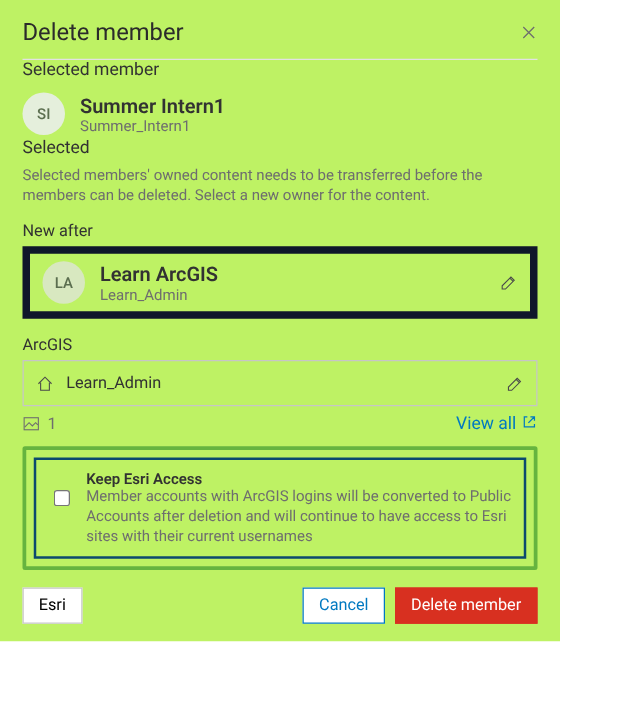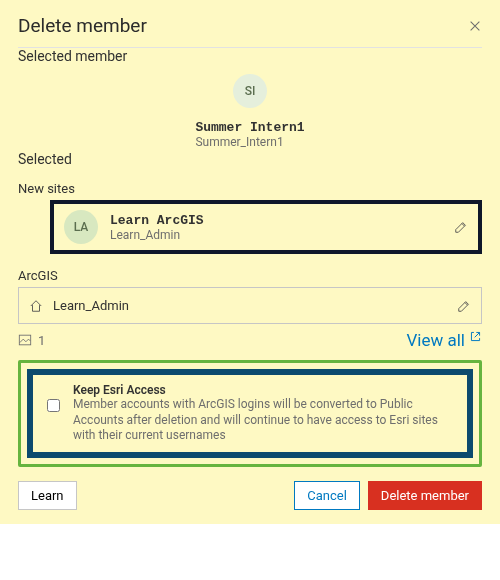--- a/index.html
+++ b/index.html
@@ -6,22 +6,22 @@
   html, body { margin:0; padding:0; }
   body {
     font-family: "Segoe UI", -apple-system, BlinkMacSystemFont, Roboto, Helvetica, Arial, sans-serif;
     font-size: 13px;
     color: #323232;
     background: #fff;
     width: 500px;
     height: 580px;
   }
   .dialog {
-    width: 500px;
-    background: #fef9c3;
+    width: 448px;
+    background: #bef264;
     padding: 14px 18px 14px 18px;
     position: relative;
   }
   .header {
     display: flex;
     align-items: center;
     justify-content: space-between;
     padding-bottom: 10px;
     border-bottom: 1px solid #e2e2e2;
   }
@@ -47,48 +47,46 @@
     margin-bottom: 4px;
   }
   .desc {
     font-size: 12px;
     color: #6e6e6e;
     line-height: 1.35;
     margin-bottom: 4px;
   }
   .member-row {
     display: flex;
-    align-items: center;
+    align-items: flex-end;
     gap: 12px;
     padding: 4px 0 2px 0;
-    flex-direction: column;
   }
   .avatar {
     width: 34px; height: 34px;
     border-radius: 50%;
     display: flex;
     align-items: center;
     justify-content: center;
     font-size: 12px;
     font-weight: 500;
     color: #6e7a6e;
     flex-shrink: 0;
   }
   .avatar.green { background: #e5efdc; color:#5b6e4f; }
   .avatar.lime  { background: #d8e8c0; color:#5b6e4f; }
   .name-block { display:flex; flex-direction:column; }
-  .name { font-size: 13px; font-weight: 600; color:#323232;font-family:Liberation Mono, monospace; }
+  .name { font-size: 16px; font-weight: 600; color:#323232; }
   .username { font-size: 12px; color:#6e6e6e; }
   .field-box {
-    border: 4px solid #0f172a;
+    border: 6px solid #0f172a;
     display: flex;
     align-items: center;
     padding: 6px 10px;
     gap: 12px;
-    margin-left: 32px;
   }
   .field-box .grow { flex:1; }
   .edit-icon {
     width: 14px; height: 14px;
     color: #4a4a4a;
     cursor: pointer;
     flex-shrink: 0;
   }
   .folder-box {
     border: 1px solid #c6c6c6;
@@ -106,35 +104,35 @@
   .content-row {
     display:flex;
     align-items:center;
     justify-content:space-between;
     margin-top:6px;
   }
   .count-block { display:flex; align-items:center; gap:6px; color:#6e6e6e; font-size:13px; }
   .img-icon { width:14px; height:14px; color:#6e6e6e; }
   .view-all {
     color:#0079c1;
-    font-size:17px;
+    font-size:14px;
     display:flex;
     align-items:flex-start;
     gap:4px;
     cursor:pointer;
   }
   .launch-icon { width:13px; height:13px; color:#0079c1; }
   .highlight-box {
     border: 3px solid #66b43f;
     border-radius: 2px;
     padding: 6px;
     margin-top: 10px;
   }
   .keep-box {
-    border: 6px solid #0c4a6e;
+    border: 2px solid #0c4a6e;
     padding: 8px 10px;
     display:flex;
     gap:10px;
     align-items:flex-start;
   }
   .keep-box input[type=checkbox] {
     margin-top: 16px;
     width:13px; height:13px;
     flex-shrink:0;
   }
@@ -181,22 +179,23 @@
   <div class="section-label">Selected member</div>
   <div class="member-row">
     <div class="avatar green">SI</div>
     <div class="name-block">
       <div class="name">Summer Intern1</div>
       <div class="username">Summer_Intern1</div>
     </div>
   </div>
 
   <div class="section-label">Selected</div>
-
-  <div class="sub-label">New sites</div>
+  <div class="desc">Selected members' owned content needs to be transferred before the members can be deleted. Select a new owner for the content.</div>
+
+  <div class="sub-label">New after</div>
   <div class="field-box">
     <div class="avatar lime">LA</div>
     <div class="name-block grow">
       <div class="name">Learn ArcGIS</div>
       <div class="username">Learn_Admin</div>
     </div>
     <svg class="edit-icon" viewBox="0 0 16 16">
       <path d="M2 14 L2 11 L10 3 L13 6 L5 14 Z M9 4 L12 7" stroke="currentColor" stroke-width="1" fill="none"></path>
     </svg>
   </div>
@@ -232,20 +231,20 @@
     <div class="keep-box">
       <input type="checkbox" style="">
       <div>
         <div class="keep-title">Keep Esri Access</div>
         <div class="keep-desc">Member accounts with ArcGIS logins will be converted to Public Accounts after deletion and will continue to have access to Esri sites with their current usernames</div>
       </div>
     </div>
   </div>
 
   <div class="footer">
-    <button class="btn">Learn</button>
+    <button class="btn">Esri</button>
     <div class="right-btns">
       <button class="btn cancel">Cancel</button>
       <button class="btn delete">Delete member</button>
     </div>
   </div>
 
 </div>
 
 </body></html>

